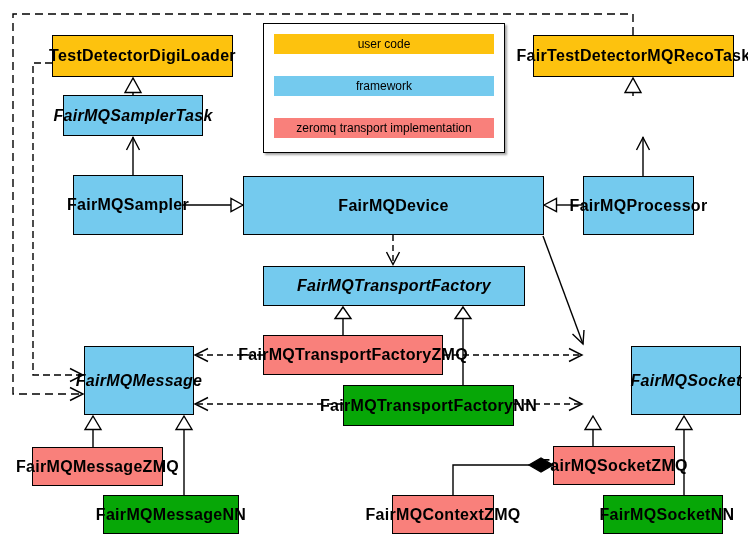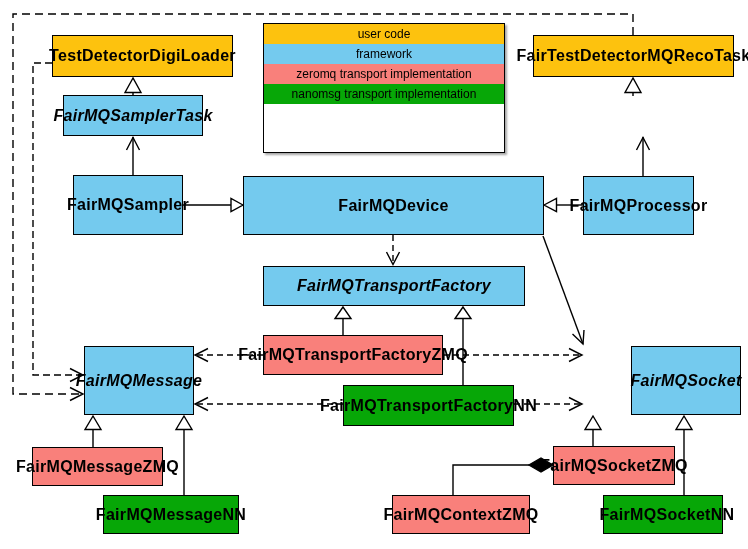--- a/index.html
+++ b/index.html
@@ -21,21 +21,21 @@
   }
   .node.abstract{font-style:italic;}
   .legend{
     position:absolute;z-index:2;
     left:263px;top:23px;width:242px;height:130px;
     box-sizing:border-box;
     border:1.5px solid #000;
     background:#fff;
     box-shadow:2px 2px 2px rgba(0,0,0,0.35);
     display:flex;flex-direction:column;
-    gap:0;
+    padding:10px;gap:22px;
   }
   .legend-item{
     height:20px;flex:0 0 20px;
     display:flex;align-items:center;justify-content:center;
     font-size:12px;color:#000;white-space:nowrap;
   }
 </style>
 </head>
 <body>
 
@@ -148,21 +148,20 @@
         <polygon points="553,465 541,458 529,465 541,472" fill="#000"></polygon>
         <path d="M529,465 L453,465 L453,495"></path>
       </g>
     </g>
   </svg>
 
   <div class="legend">
     <div class="legend-item" style="background-color: rgb(253, 194, 14);">user code</div>
     <div class="legend-item" style="background-color: rgb(116, 202, 238);">framework</div>
     <div class="legend-item" style="background-color: rgb(249, 128, 123);">zeromq transport implementation</div>
-    <div class="legend-item" style="background-color: rgb(7, 167, 7);">nanomsg transport implementation</div>
   </div>
 
   <div class="node" style="left: 52px; top: 35px; width: 181px; height: 42px; background-color: rgb(253, 194, 14);">TestDetectorDigiLoader</div>
 
   <div class="node" style="left: 533px; top: 35px; width: 201px; height: 42px; background-color: rgb(253, 194, 14);">FairTestDetectorMQRecoTask</div>
 
   <div class="node abstract" style="left: 63px; top: 95px; width: 140px; height: 41px; background-color: rgb(116, 202, 238);">FairMQSamplerTask</div>
 
 
   <div class="node" style="left: 73px; top: 175px; width: 110px; height: 60px; background-color: rgb(116, 202, 238);">FairMQSampler</div>
@@ -182,15 +181,15 @@
   <div class="node abstract" style="left: 583px; top: 346px; width: 110px; height: 69px; background-color: rgb(116, 202, 238); margin-left: 48px;">FairMQSocket</div>
 
   <div class="node" style="left: 32px; top: 447px; width: 131px; height: 39px; background-color: rgb(249, 128, 123);">FairMQMessageZMQ</div>
 
   <div class="node" style="left: 103px; top: 495px; width: 136px; height: 39px; background-color: rgb(7, 167, 7);">FairMQMessageNN</div>
 
   <div class="node" style="left: 553px; top: 446px; width: 122px; height: 39px; background-color: rgb(249, 128, 123);">FairMQSocketZMQ</div>
 
   <div class="node" style="left: 603px; top: 495px; width: 120px; height: 39px; background-color: rgb(7, 167, 7); padding-left: 8px;">FairMQSocketNN</div>
 
-  <div class="node" style="left: 392px; top: 495px; width: 138px; height: 39px; background-color: rgb(249, 128, 123);">FairMQContextZMQ</div>
+  <div class="node" style="left: 392px; top: 495px; width: 102px; height: 39px; background-color: rgb(249, 128, 123);">FairMQContextZMQ</div>
 
 </div>
 
 </body></html>

